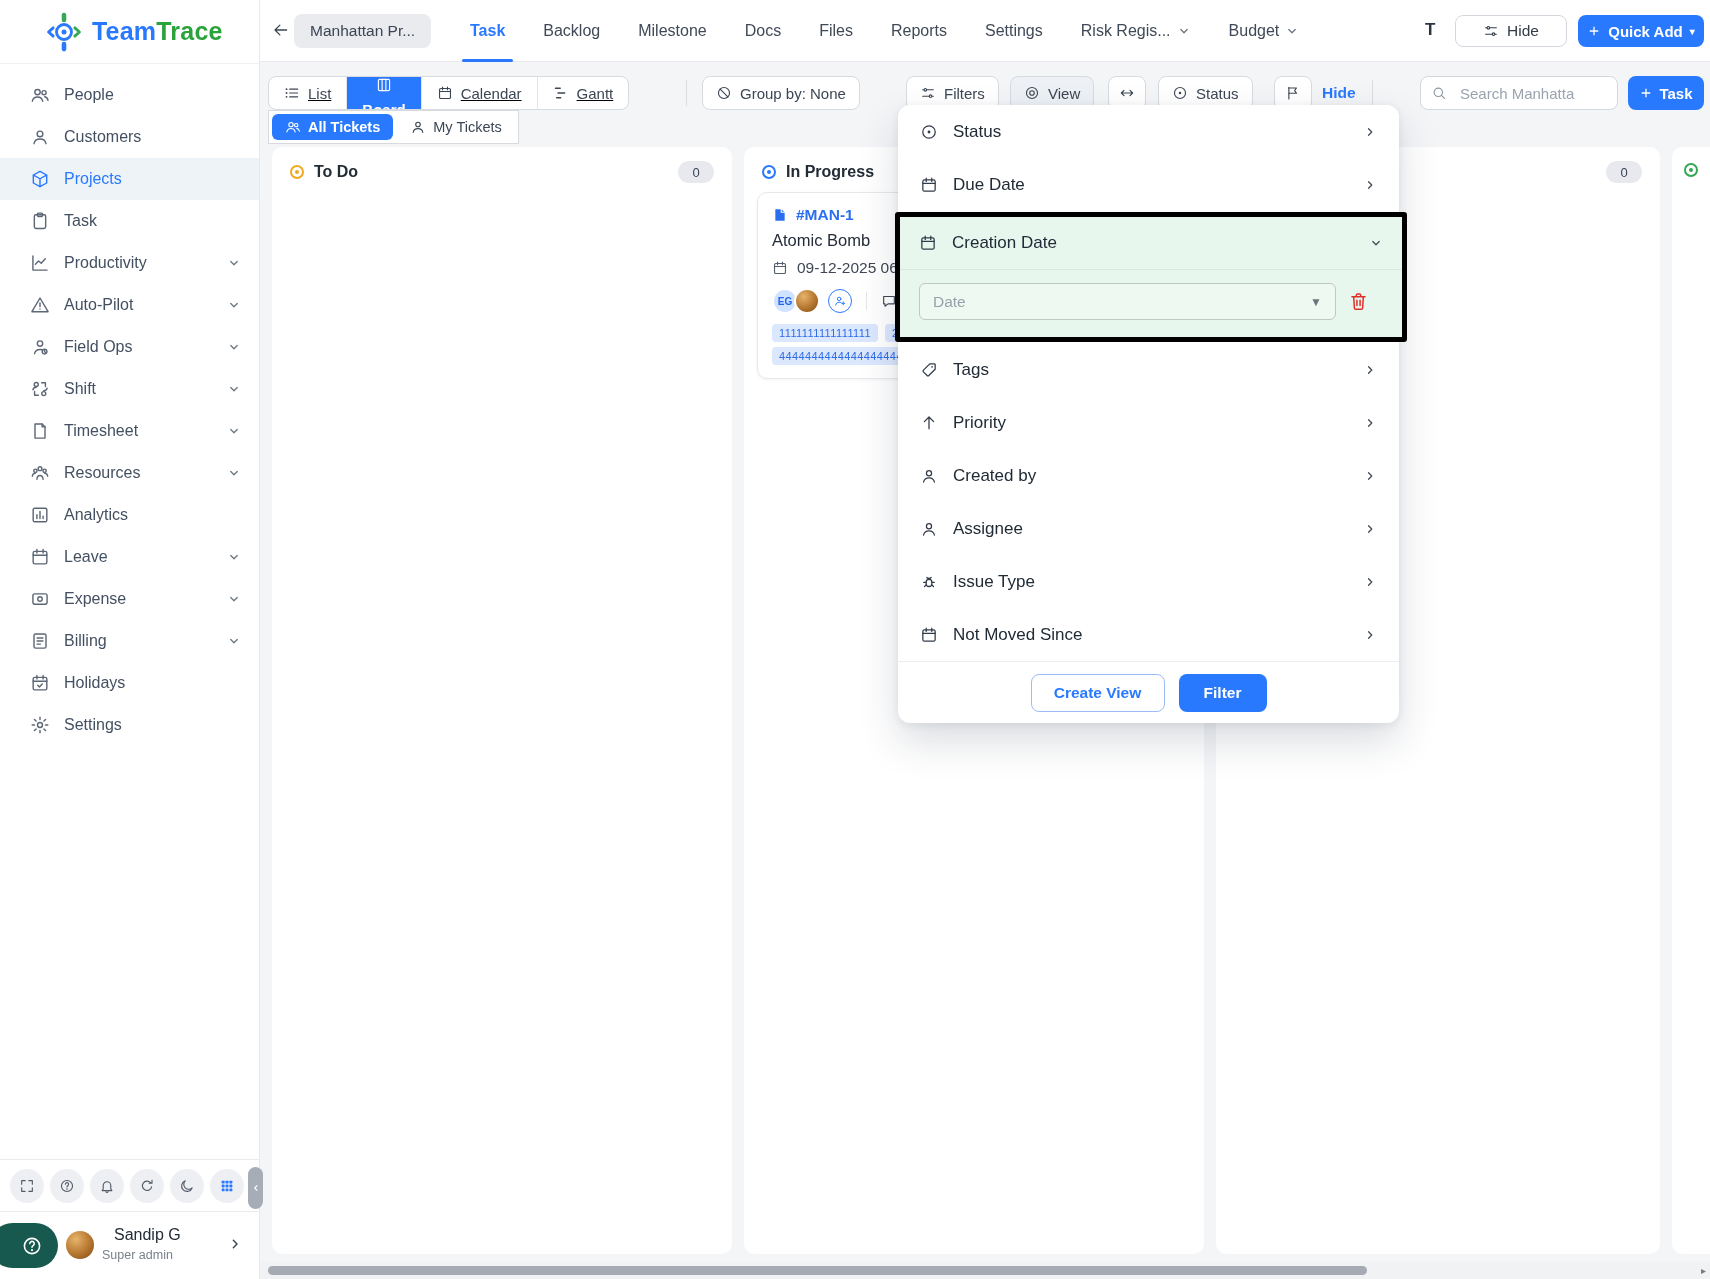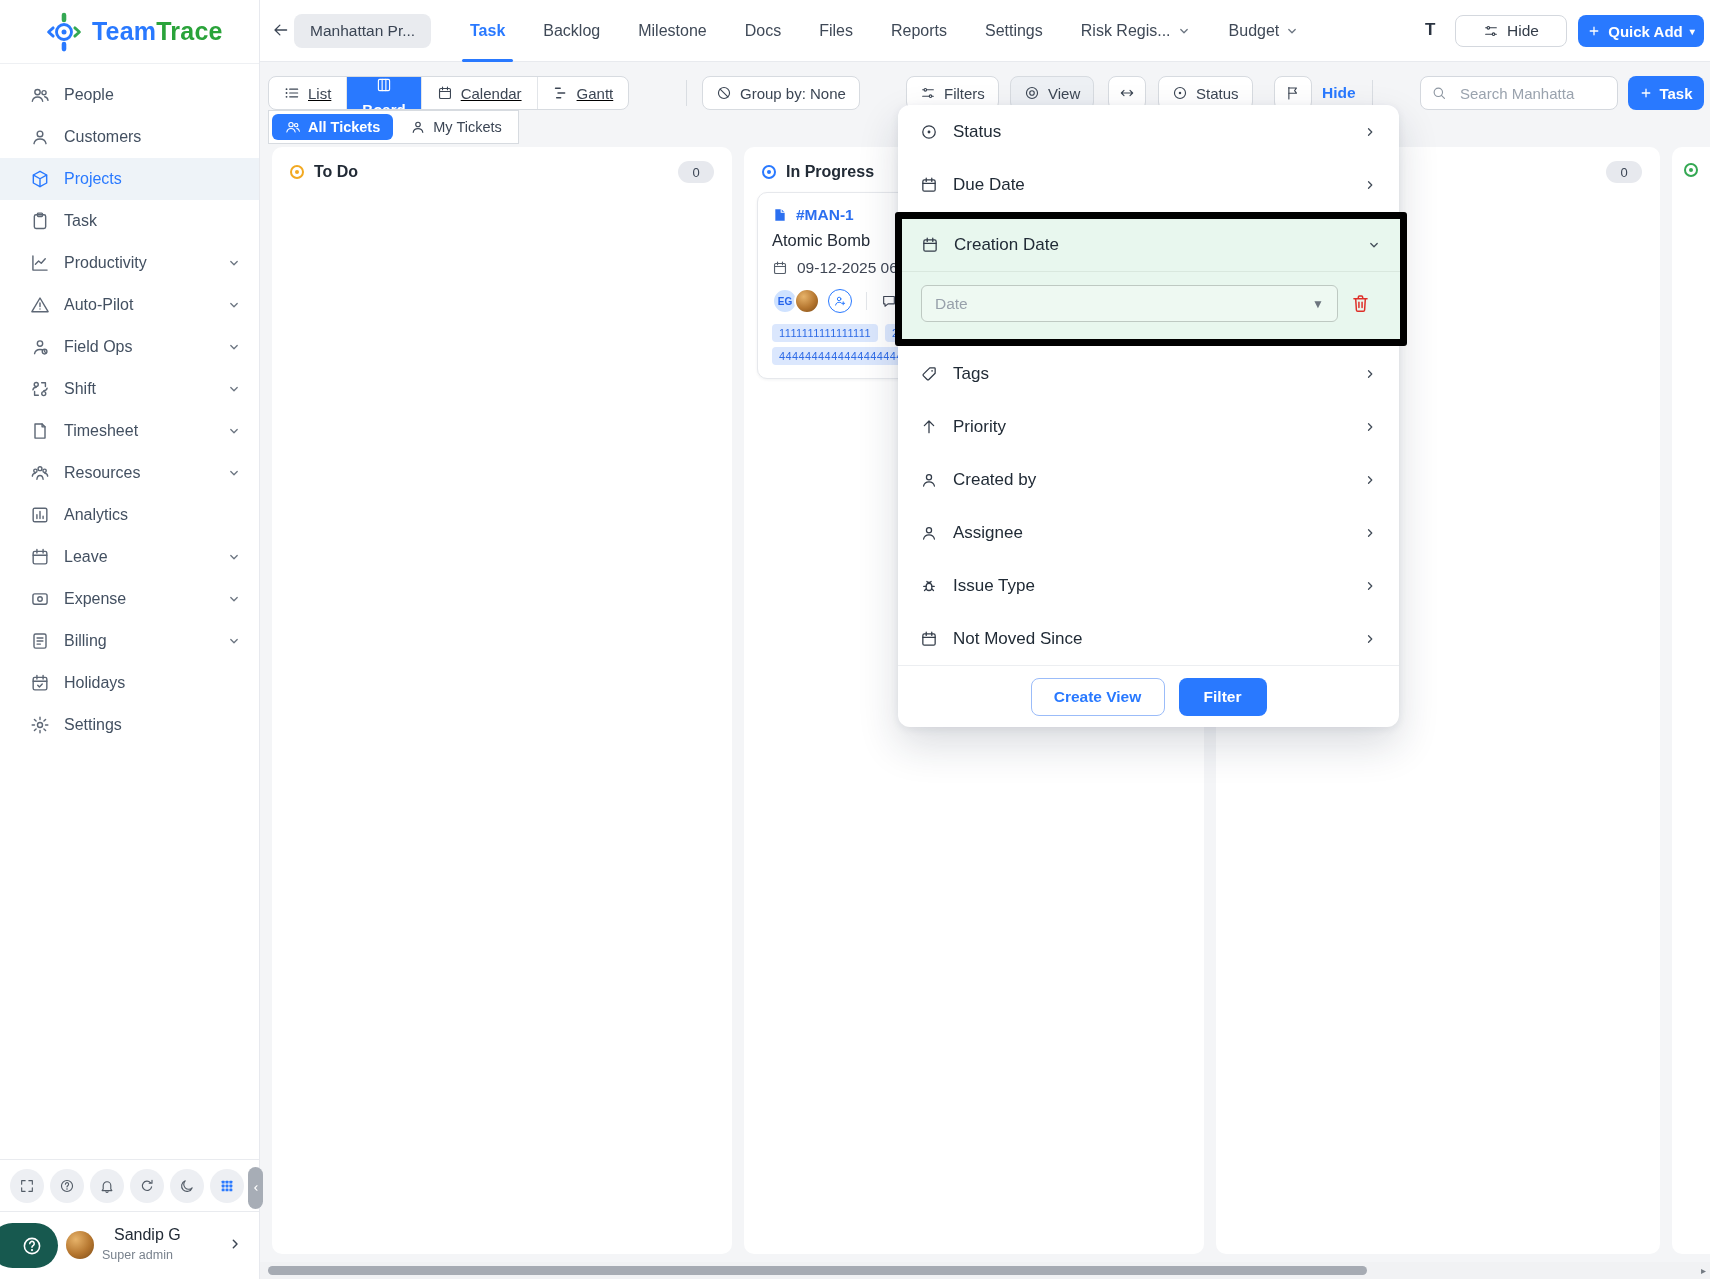--- a/index.html
+++ b/index.html
@@ -141,21 +141,21 @@
     border-radius:4px; padding:3px 7px; white-space:nowrap; }
 
   
   .panel { position:absolute; left:898px; top:105px; width:501px; background:#fff;
     border-radius:12px; z-index:50; padding-bottom:0;
     box-shadow:0 18px 40px rgba(25,35,60,.16), 0 2px 8px rgba(25,35,60,.08); }
   .prow { height:53px; display:flex; align-items:center; padding:0 22px; }
   .prow .ico { color:#333c49; }
   .prow .plabel { margin-left:15px; font-size:17px; color:#212b36; }
   .prow .chev { margin-left:auto; color:#424c58; }
-  .redbox { margin:1px -8px 1px -3px; border:7px solid #000000; border-radius:3px;
+  .redbox { margin:1px -8px 1px -3px; border:5px solid #000000; border-radius:3px;
     background:#e8f7ee; }
   .redbox .prow { padding:0 19px; height:52px; }
   .redbox .creation-divider { height:1px; background:#d9e8de; }
   .dateline { display:flex; align-items:center; padding:13px 19px 17px; gap:12px; }
   .date-select { width:417px; height:37px; border:1px solid #bec9c2; border-radius:6px;
     display:flex; align-items:center; padding:0 13px; background:rgba(255,255,255,.25); }
   .date-ph { color:#98a1ab; font-size:15.5px; }
   .date-caret { margin-left:auto; color:#6c757e; font-size:12px; }
   .trash { color:#de2f28; }
   .pfoot { border-top:1px solid #eceef1; height:62px; display:flex; align-items:center;

